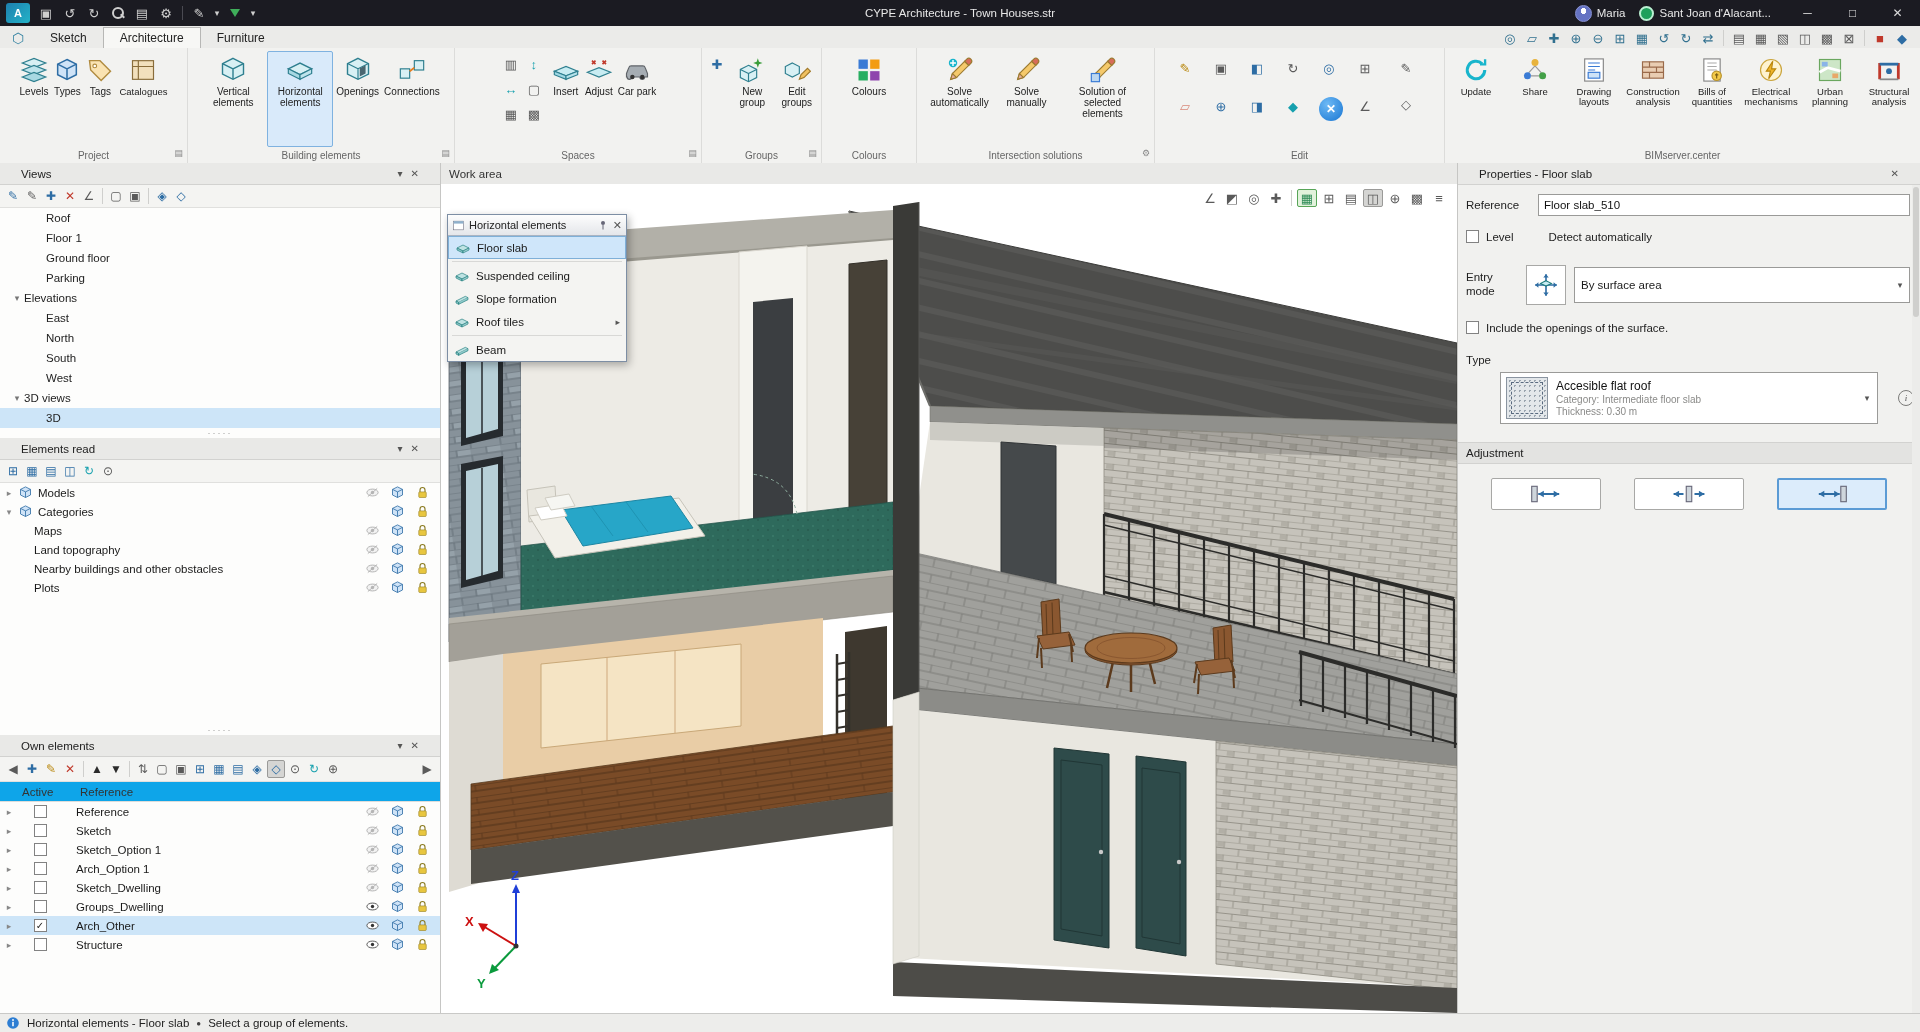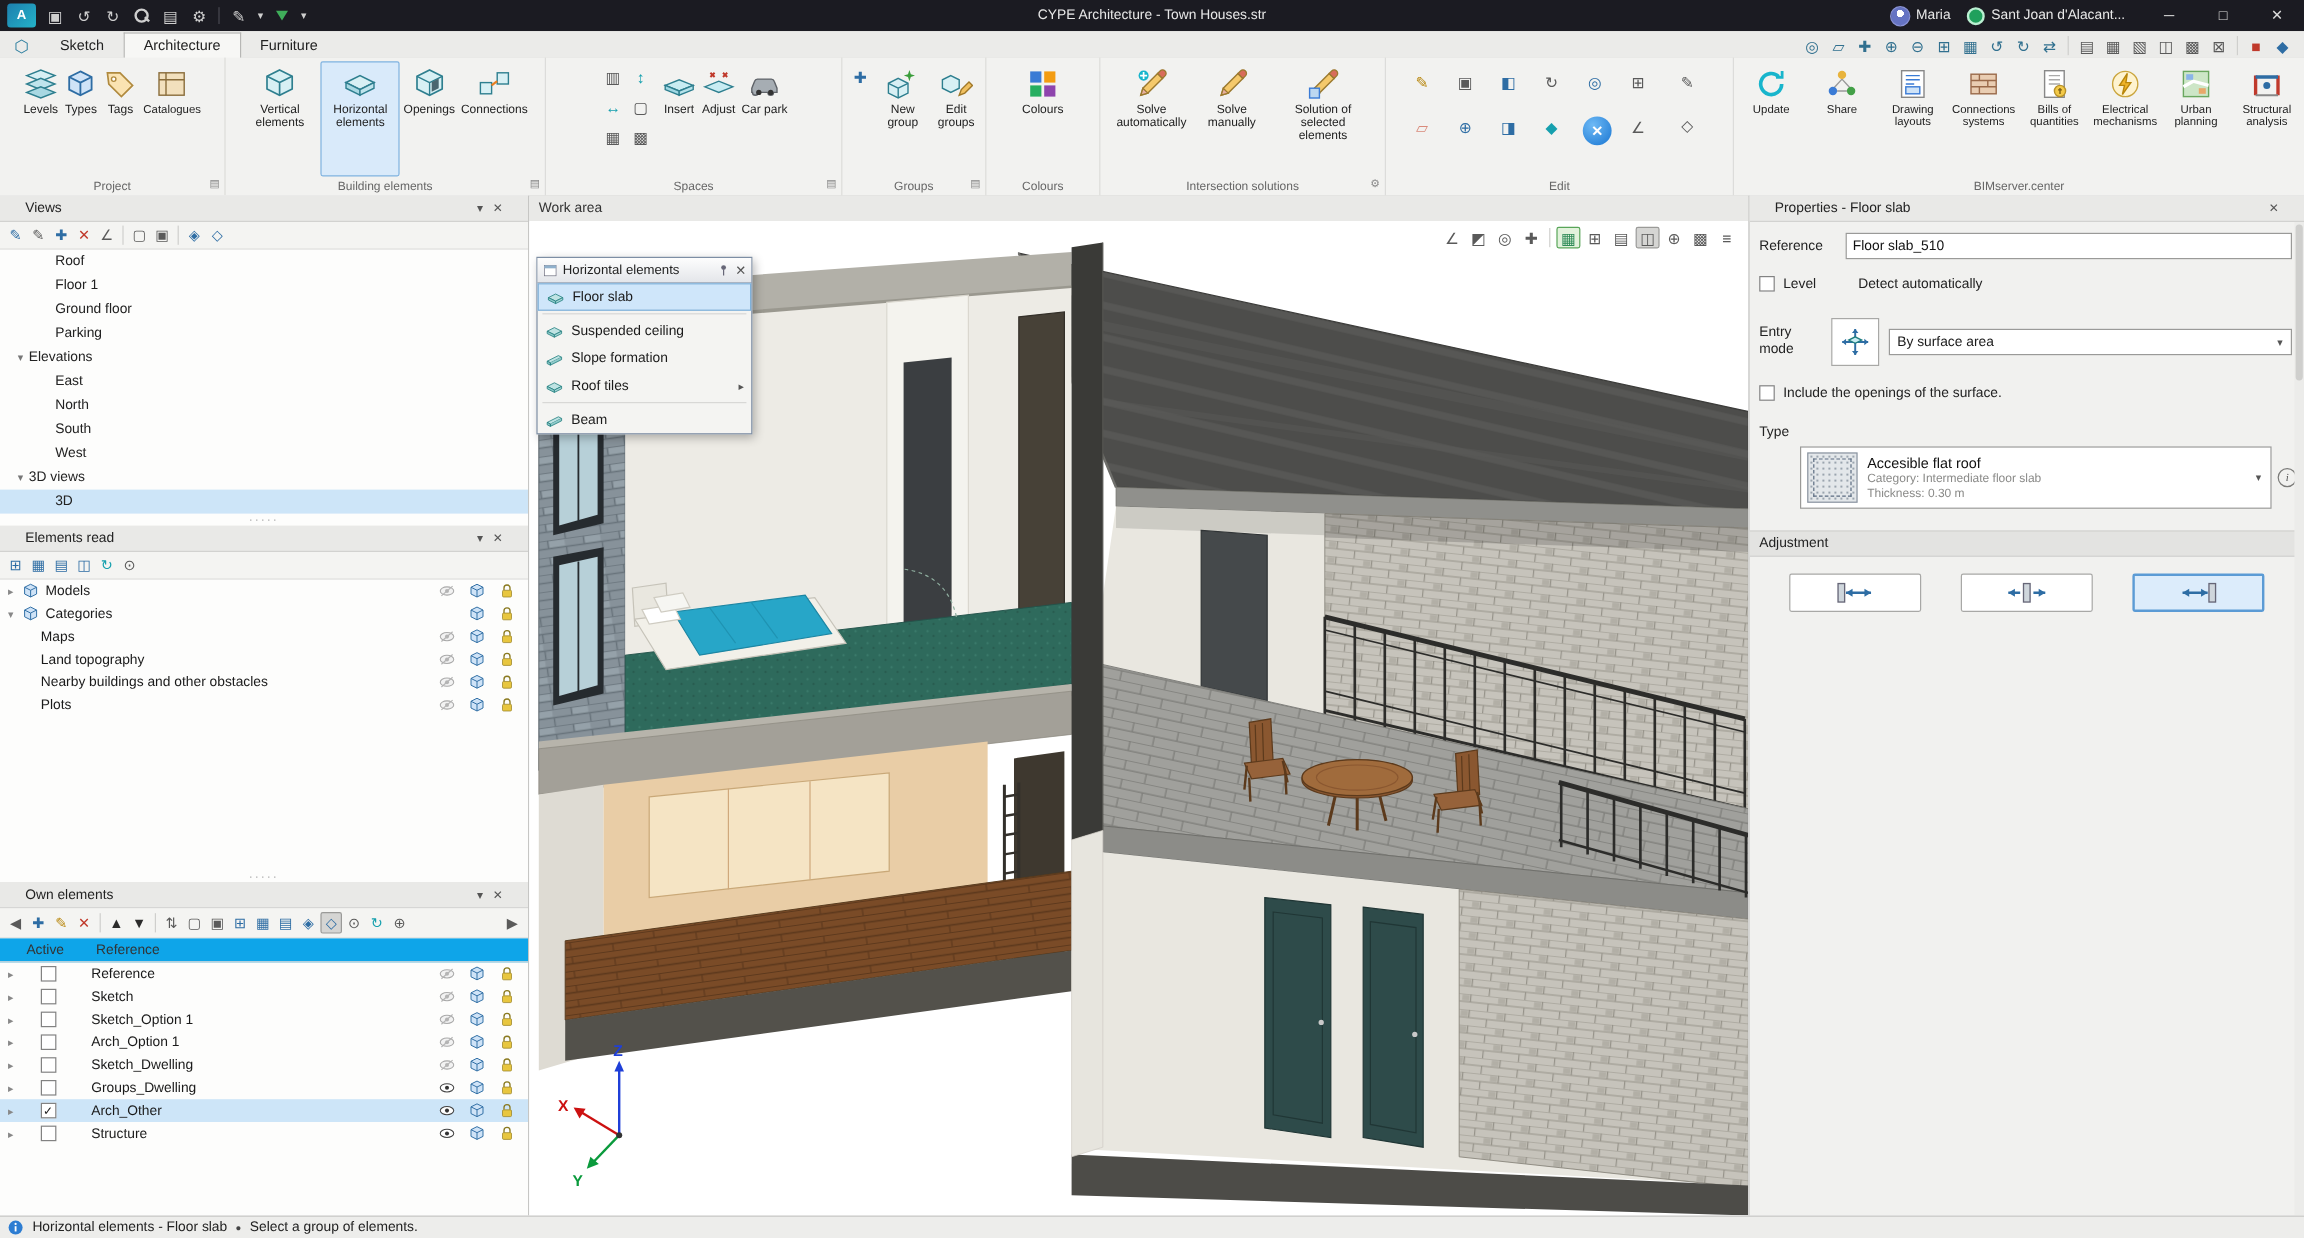--- a/index.html
+++ b/index.html
@@ -82,21 +82,21 @@
   #hemenu .mtitle .grow{flex:1;}
   .mitem{height:23px;display:flex;align-items:center;gap:6px;padding:0 6px;font-size:11.5px;color:#1a1a1a;}
   .mitem.sel{background:#cfe6fa;border:1px solid #7fb0d8;box-sizing:border-box;}
   .msep{height:1px;background:#d8d8d6;margin:2px 4px;}
   .subarr{margin-left:auto;color:#555;font-size:9px;}
   
   #props{position:absolute;left:1457px;top:163px;width:463px;height:850px;background:#f1f1ef;box-sizing:border-box;border-left:1px solid #c6c6c4;}
   .prow{display:flex;align-items:center;}
   .plabel{font-size:11.5px;color:#222;}
   .pinput{height:20px;border:1px solid #9a9a98;background:#fff;font-family:"Liberation Sans",sans-serif;font-size:11.5px;padding:0 5px;color:#111;}
-  .combo{height:22px;background:#fff;border:1px solid #9a9a98;display:flex;align-items:center;box-sizing:border-box;}
+  .combo{height:36px;background:#fff;border:1px solid #9a9a98;display:flex;align-items:center;box-sizing:border-box;}
   .combo .cval{flex:1;padding-left:6px;font-size:11.5px;}
   .combo .chev{width:18px;text-align:center;color:#555;font-size:9px;}
   .secband{height:20px;background:#e3e3e1;border-top:1px solid #d2d2d0;border-bottom:1px solid #d2d2d0;display:flex;align-items:center;padding-left:8px;font-size:11.5px;color:#222;}
   .adjbtn{width:110px;height:32px;background:#fff;border:1px solid #a8a8a6;border-radius:2px;display:flex;align-items:center;justify-content:center;box-sizing:border-box;}
   .adjbtn.sel{border:2px solid #5b9bd5;background:#dcecfb;}
   .typebox{flex:1;height:52px;background:#fff;border:1px solid #9a9a98;display:flex;align-items:center;gap:8px;box-sizing:border-box;padding:0 2px 0 5px;}
   .thumb{width:42px;height:42px;background:#e3e7ea;border:1px solid #8a94a0;box-sizing:border-box;position:relative;background-image:radial-gradient(#9aa4ae 1px,transparent 1px);background-size:5px 5px;}
   .thumb::after{content:"";position:absolute;inset:4px;border:1px dashed #5a6b80;}
   .infodot{width:14px;height:14px;border-radius:50%;border:1px solid #7a7a78;color:#555;font-size:9px;display:flex;align-items:center;justify-content:center;font-style:italic;font-family:"Liberation Serif",serif;}
   .scrolltrack{position:absolute;right:0;top:22px;bottom:0;width:8px;background:#ececea;}
@@ -567,21 +567,21 @@
         <div class="rbtn">
             <svg class="bic">
               <use href="#i-layout"></use>
             </svg>
             <span class="rtext">Drawing layouts</span>
           </div>
         <div class="rbtn">
             <svg class="bic">
               <use href="#i-consys"></use>
             </svg>
-            <span class="rtext">Connections systems</span>
+            <span class="rtext">Construction analysis</span>
           </div>
         <div class="rbtn">
             <svg class="bic">
               <use href="#i-bills"></use>
             </svg>
             <span class="rtext">Bills of quantities</span>
           </div>
         <div class="rbtn">
             <svg class="bic">
               <use href="#i-elec"></use>
@@ -1306,21 +1306,21 @@
       </div>
     </div>
 
     <div class="prow" style="margin:16px 10px 0 8px;gap:7px;">
       <span class="cb"></span>
       <span class="plabel">Include the openings of the surface.</span>
     </div>
 
     <div class="plabel" style="margin:20px 0 0 8px;">Type</div>
 
-    <div class="prow" style="margin:6px 6px 0 8px;gap:5px;padding-left:34px;">
+    <div class="prow" style="margin:6px 6px 0 8px;gap:20px;padding-left:34px;">
       <div class="typebox">
         <div class="thumb"></div>
         <div style="flex:1;display:flex;flex-direction:column;gap:1px;">
           <span style="font-size:12px;color:#111">Accesible flat roof</span>
           <span style="font-size:10px;color:#8a8a88">Category: Intermediate floor slab</span>
           <span style="font-size:10px;color:#8a8a88">Thickness: 0.30 m</span>
         </div>
         <span class="chev" style="width:16px;text-align:center;color:#555;font-size:9px">▾</span>
       </div>
       <span class="infodot">i</span>

